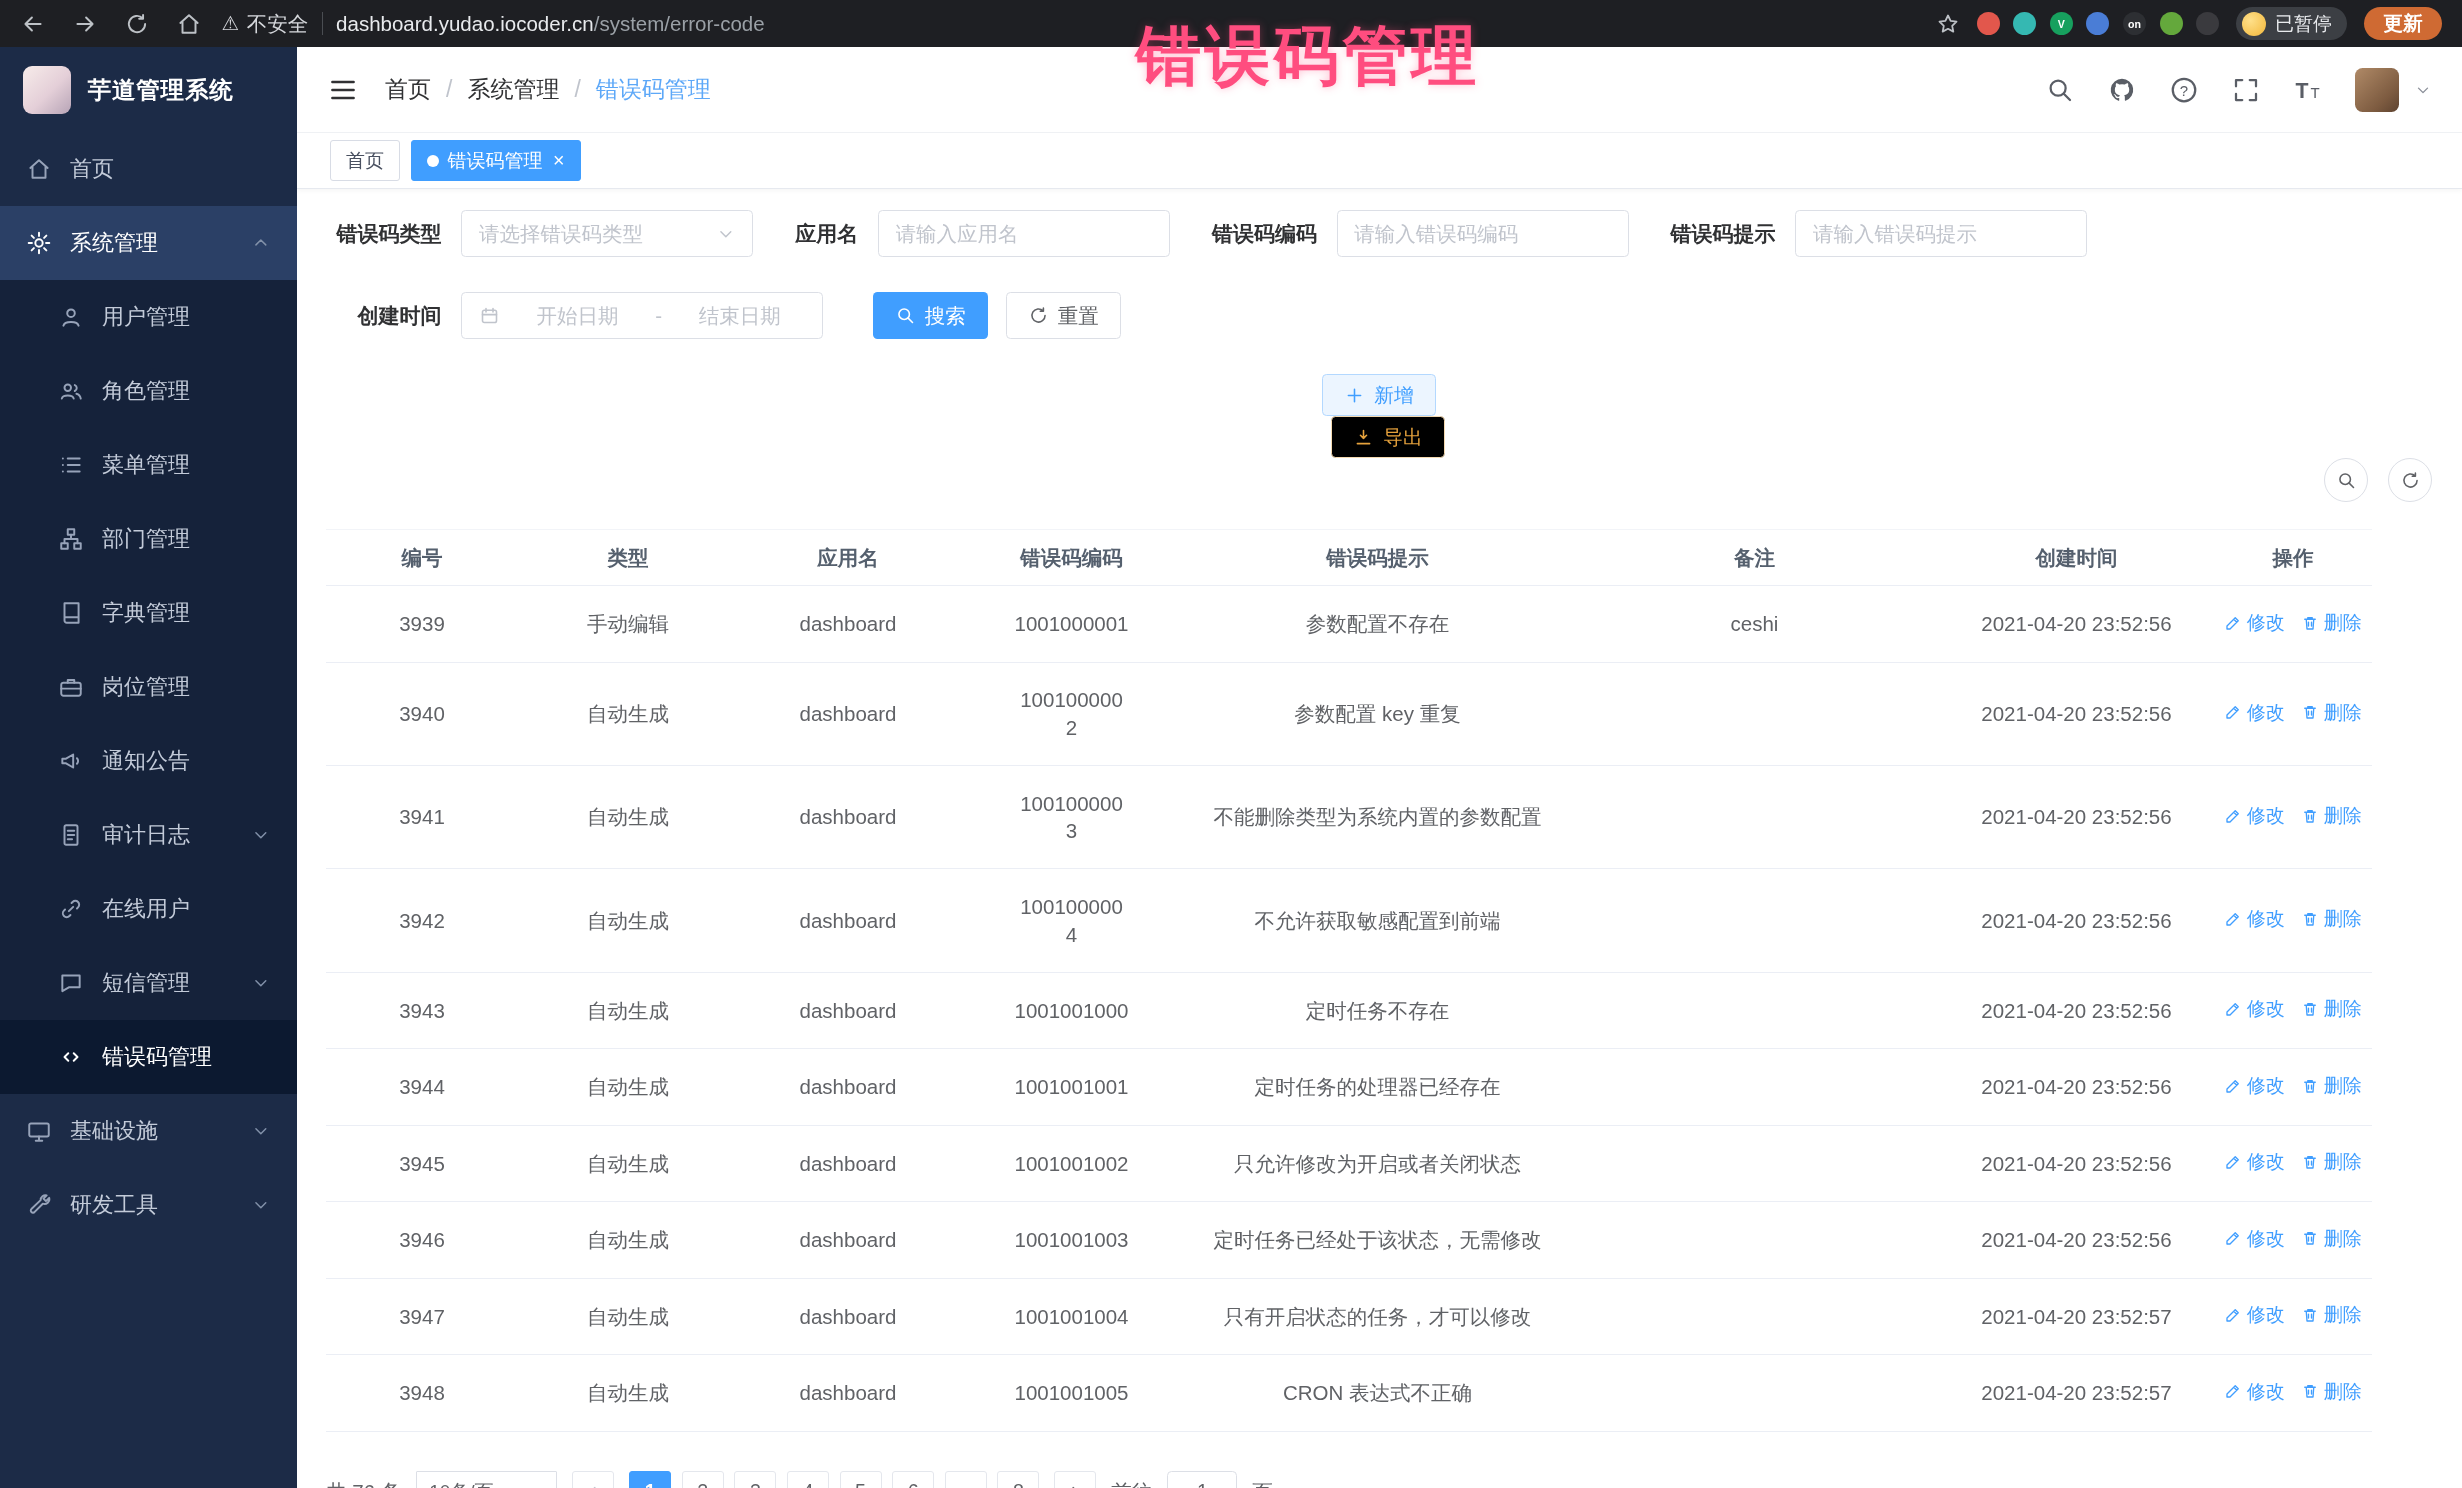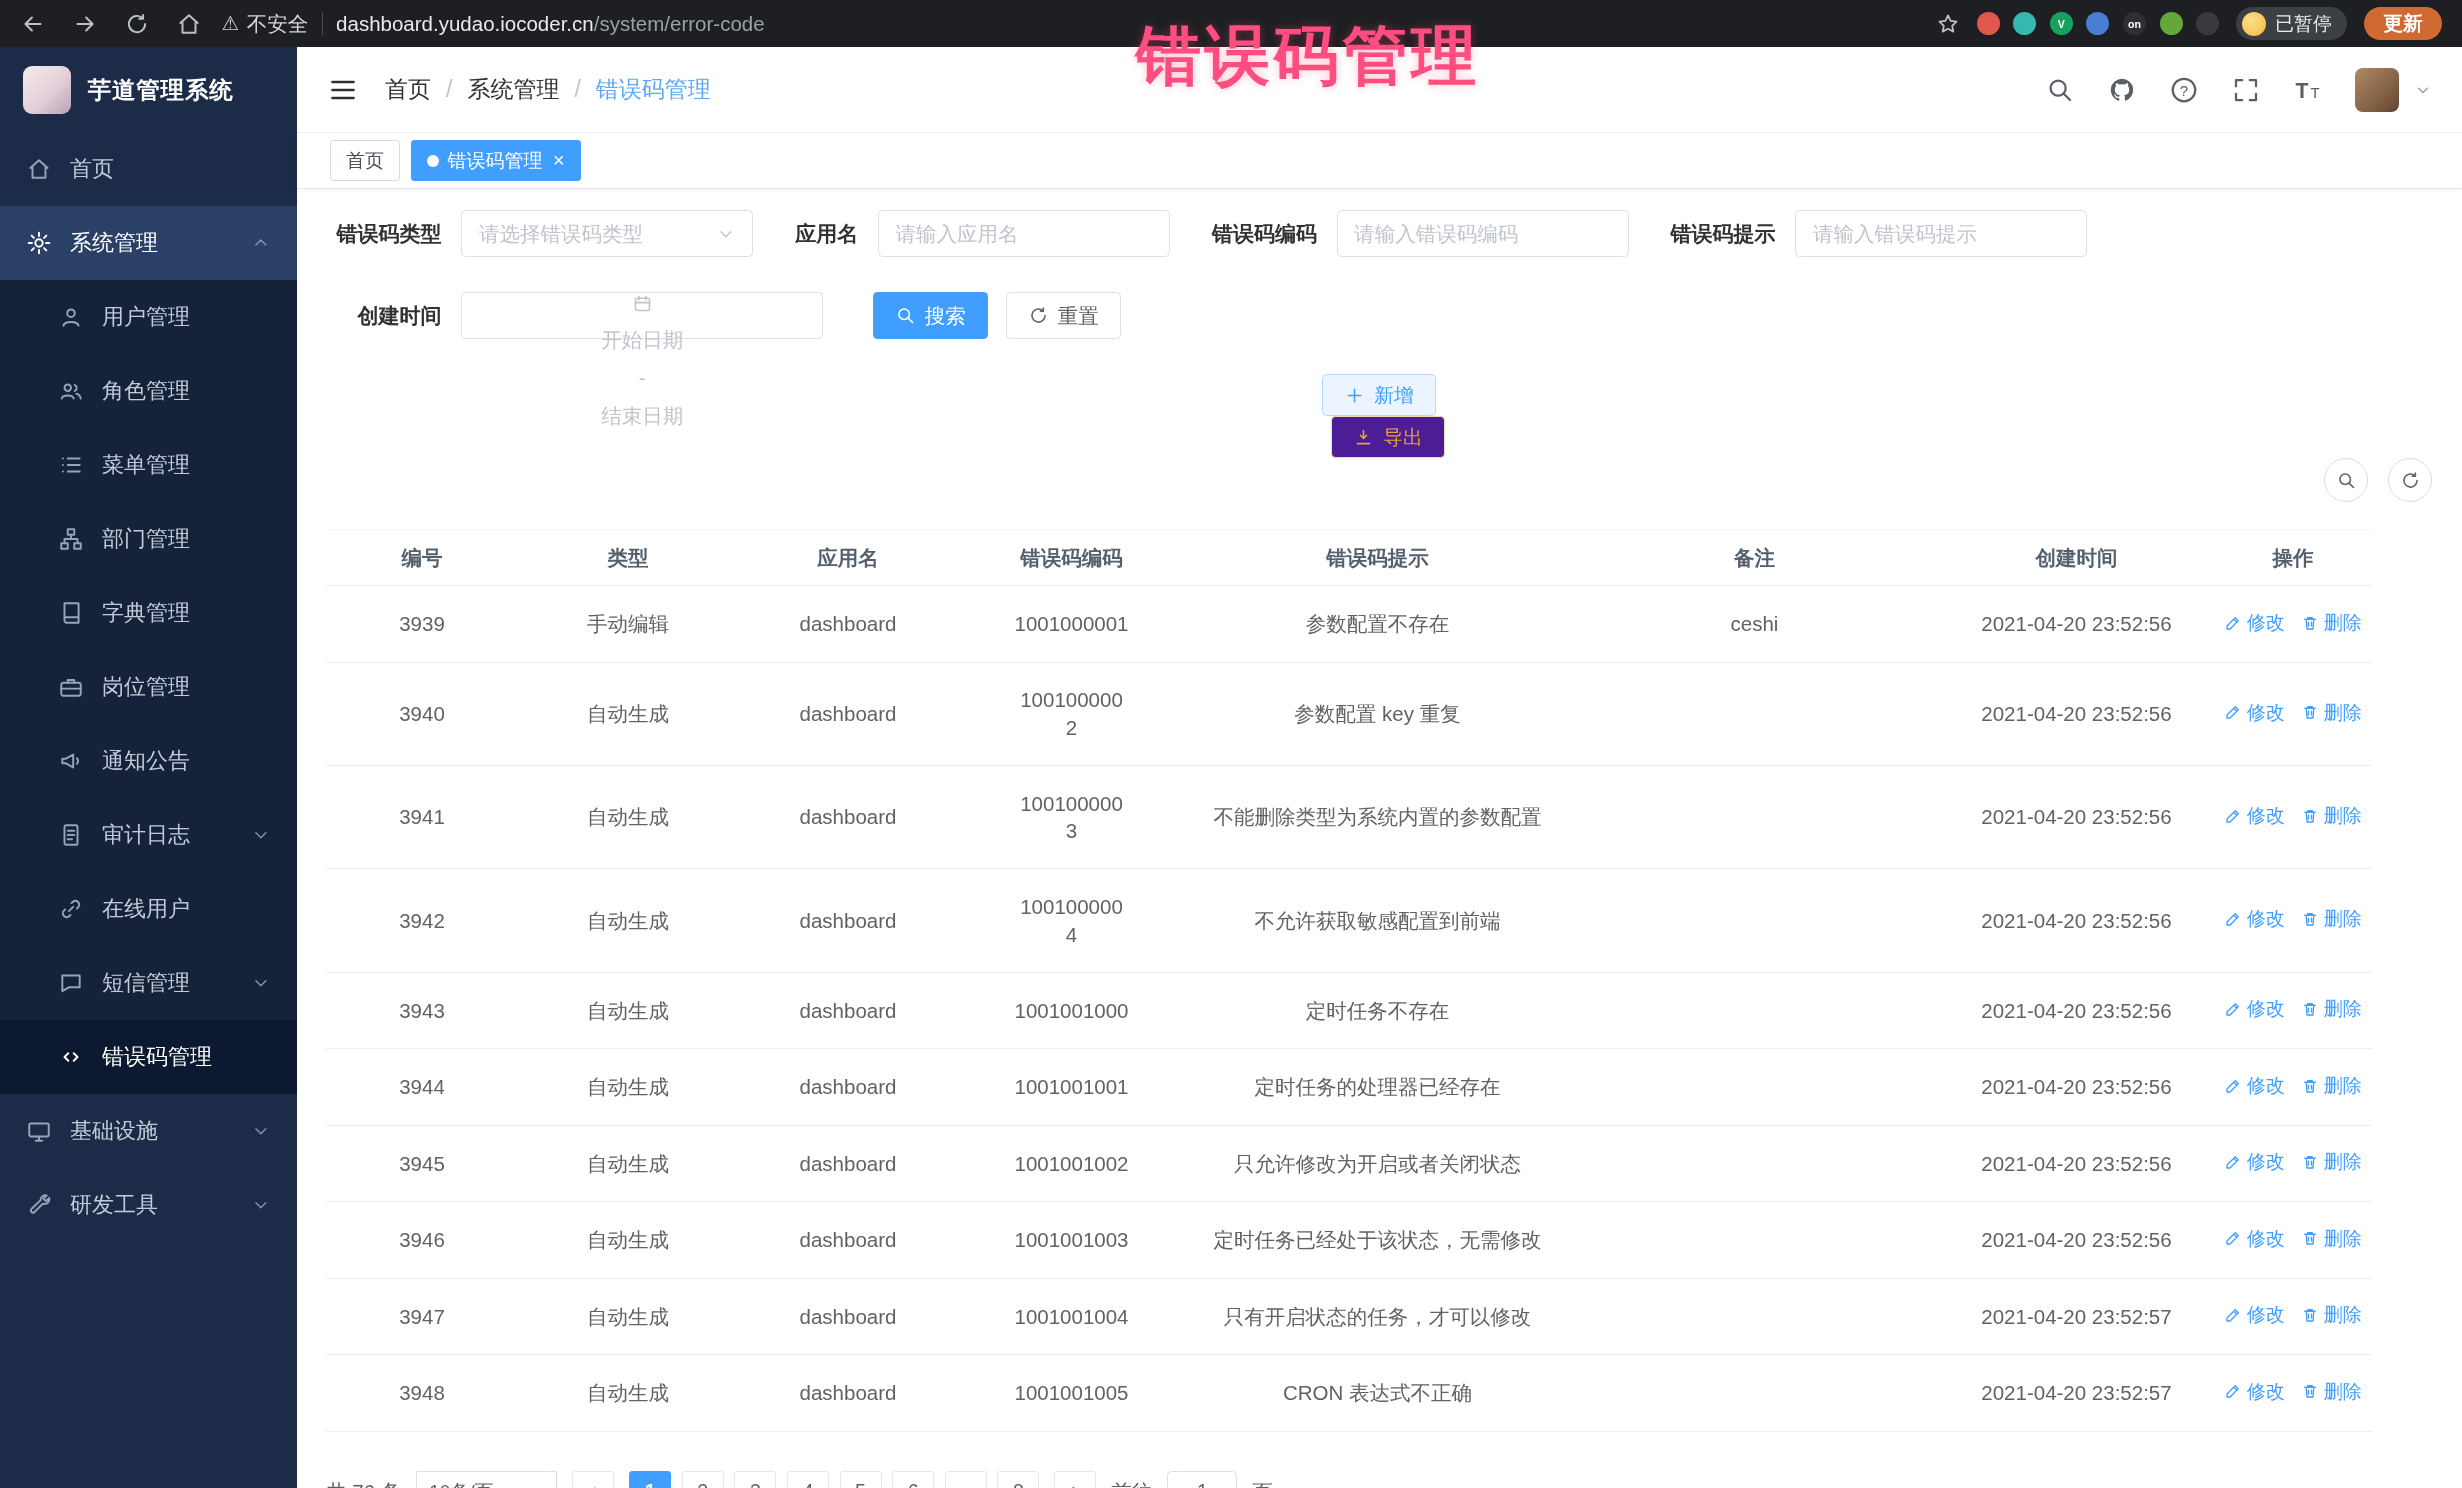--- a/index.html
+++ b/index.html
@@ -85,33 +85,33 @@
   .flabel { font-size:21px; font-weight:700; color:#303133; margin-right:19.7px; white-space:nowrap; }
   .fitem.first .flabel { width:114px; text-align:right; }
   .fbox { height:47px; border:0.8px solid #dcdfe6; border-radius:4.5px; background:#fff;
     display:flex; align-items:center; padding:0 16.7px; font-size:20.5px; cursor:pointer; }
   .sel { width:292px; justify-content:space-between; color:#c0c4cc; }
   .chev-ic { width:19.7px; height:19.7px; color:#c0c4cc; }
   input.txt { width:292px; height:47px; border:0.8px solid #dcdfe6; border-radius:4.5px;
     padding:0 16.7px; font-size:20.5px; color:#606266; outline:none;
     font-family:"Liberation Sans","DejaVu Sans",sans-serif; }
   input::placeholder { color:#c0c4cc; }
-  .daterange { width:362px; gap:12px; color:#c0c4cc; cursor:pointer;flex-direction:column; }
+  .daterange { width:362px; gap:12px; color:#c0c4cc; cursor:pointer; }
   .cal-ic { width:21px; height:21px; color:#c0c4cc; }
   .dr-txt { flex:1; text-align:center; }
   .dr-sep { color:#c0c4cc; }
 
   .btn { height:47px; border-radius:4.5px; border:0.8px solid transparent; font-size:20.5px;
     display:inline-flex; align-items:center; gap:9px; padding:0 21px; cursor:pointer;
     font-family:inherit; }
   .btn .bic { width:21px; height:21px; }
   .btn-primary { background:#409eff; color:#fff; margin-left:7.6px; }
   .btn-plain { background:#fff; border-color:#dcdfe6; color:#606266; margin-left:18px; }
   .btn-add { height:42px; font-size:19.7px; background:#ecf5ff; border-color:#b3d8ff; color:#409eff; }
-  .btn-export { height:42px; font-size:19.7px; background:#4c1d95; border-color:#f5dab1; color:#e6a23c; margin-left:18px; }
+  .btn-export { height:42px; font-size:19.7px; background:#000000; border-color:#f5dab1; color:#e6a23c; margin-left:18px; }
 
   .toolbar { display:flex; align-items:center; margin-bottom:27px;flex-direction:column; }
   .toolbar-right { margin-left:auto; display:flex; gap:19.7px; }
   .circle-btn { width:44px; height:44px; border-radius:50%; border:0.8px solid #dcdfe6;
     background:#fff; display:flex; align-items:center; justify-content:center;
     color:#606266; cursor:pointer; }
   .circle-btn .ic { width:21px; height:21px; }
 
   table.grid { width:2046px; border-collapse:collapse; table-layout:fixed;
     font-size:20.5px; color:#606266; border-top:0.8px solid #f2f4f8; }

